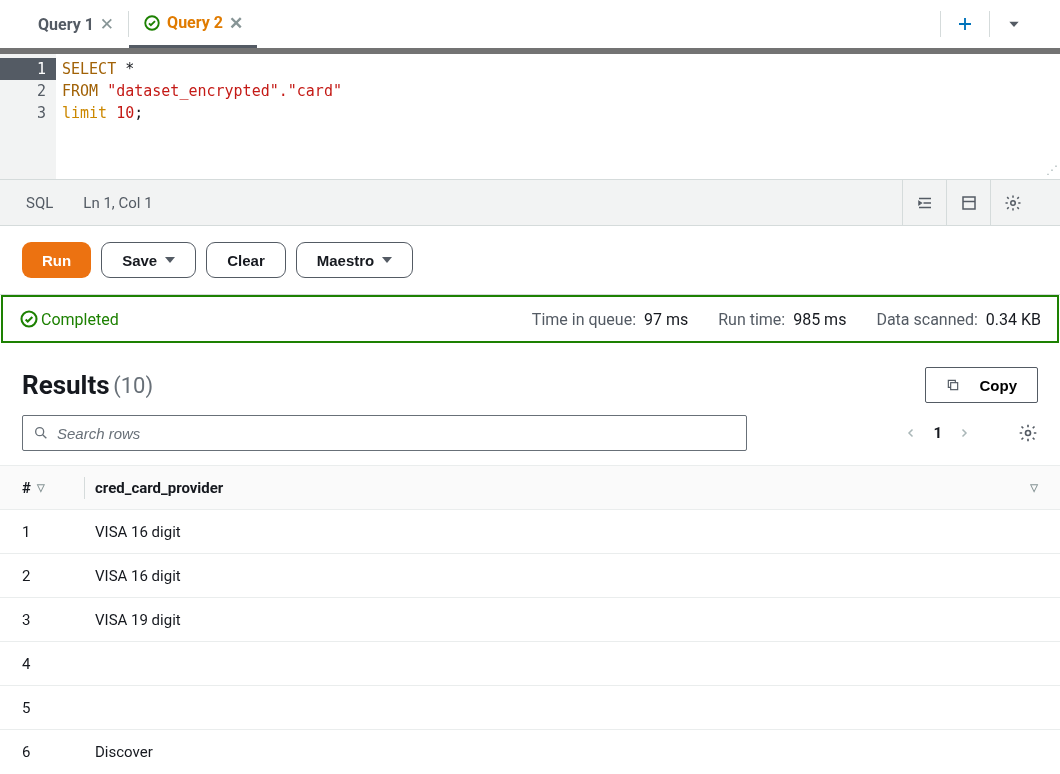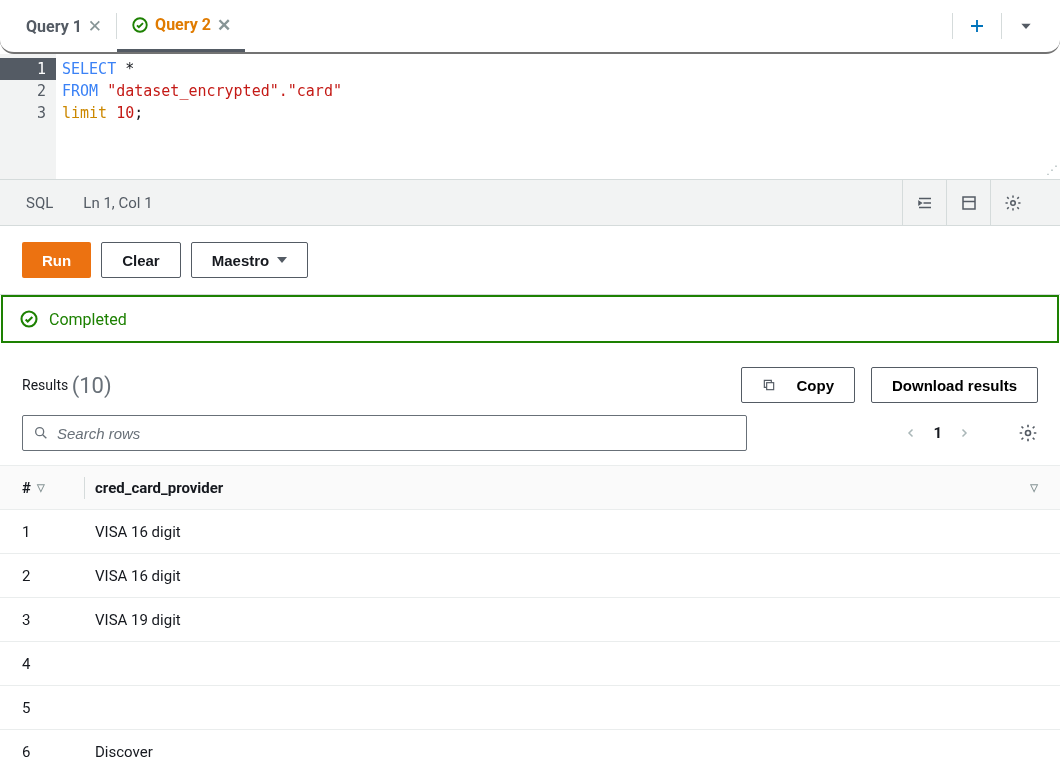--- a/index.html
+++ b/index.html
@@ -1,62 +1,62 @@
 <!DOCTYPE html>
 <html><head>
 <meta charset="utf-8">
 <style>
 * { box-sizing: border-box; margin: 0; padding: 0; }
 body { font-family: -apple-system, BlinkMacSystemFont, "Segoe UI", Roboto, sans-serif; font-size: 14px; color: #16191f; background: #fff; width: 1060px; height: 774px; overflow: hidden; }
 
 
-.tab-bar { display: flex; align-items: center; border-bottom: 2px solid #737373; height: 54px; padding: 0 12px; border-radius: 14px; }
+.tab-bar { display: flex; align-items: center; border-bottom: 6px solid #737373; height: 54px; padding: 0 24px; }
 .tab { display: flex; align-items: center; gap: 6px; padding: 0 14px; height: 100%; cursor: pointer; }
 .tab.active { border-bottom: 3px solid #545b64; color: #e07b00; font-weight: 700; }
 .tab.active .tab-label { color: #e07b00; }
 .tab .tab-label { font-size: 16px; font-weight: 700; color: #545b64; }
 .tab-close { color: #879596; font-size: 17px; }
 .tab-sep { width:1px; height:26px; background:#d5dbdb; }
 .tab-actions { margin-left: auto; display: flex; align-items: center; }
 .tab-action-btn { width: 44px; height: 40px; display: flex; align-items: center; justify-content: center; cursor: pointer; color: #0073bb; }
 .tab-action-sep { width:1px; height:26px; background:#d5dbdb; margin: 0 2px; }
 
 
 .editor-wrap { display: flex; border-bottom: 1px solid #d5dbdb; position: relative; }
 .gutter { width: 56px; background: #f2f3f3; text-align: right; padding: 4px 0; }
 .gutter .ln { font-family: ui-monospace, Menlo, Consolas, monospace; font-size: 15px; color: #545b64; padding: 0 10px; line-height: 22px; }
 .gutter .ln.current { background: #545b64; color: #fff; }
 .code { flex: 1; padding: 4px 6px; font-family: ui-monospace, Menlo, Consolas, monospace; font-size: 15px; line-height: 22px; white-space: pre; }
-.kw { color: #3b82f6; }
+.kw { color: #a16207; }
 .str { color: #c41a16; }
 .kw2 { color: #c80; }
 .num { color: #c41a16; }
 .editor-resize { position:absolute; right:2px; bottom:2px; color:#aab7b8; font-size:12px; pointer-events:none; }
 
 
 .editor-status { display: flex; align-items: center; height: 46px; background: #f2f3f3; border-bottom: 1px solid #d5dbdb; padding: 0 26px; color: #545b64; font-size: 15px; }
 .editor-status .spacer { flex: 1; }
 .status-icon { width: 44px; height: 46px; display: flex; align-items: center; justify-content: center; cursor: pointer; border-left: 1px solid #d5dbdb; }
 
 
 .toolbar { display: flex; gap: 10px; padding: 16px 22px; border-bottom: 1px solid #d5dbdb; }
-.btn { display: inline-flex; align-items: center; gap: 8px; padding: 8px 20px; border: 1px solid #545b64; background: #fff; font-weight: 700; font-size: 15px; color: #16191f; cursor: pointer; border-radius: 2px; height: 36px; }
+.btn { display: inline-flex; align-items: center; gap: 8px; padding: 8px 20px; border: 1px solid #545b64; background: #fff; font-weight: 700; font-size: 15px; color: #16191f; cursor: pointer; border-radius: 9px; height: 36px; }
 .btn.primary { background: #ec7211; color: #fff; border: none; }
 .btn.caret::after { content:''; display:inline-block; border-left:5px solid transparent; border-right:5px solid transparent; border-top:6px solid #545b64; }
 
 
-.banner { display: flex; align-items: center; gap: 10px; border: 2px solid #1d8102; padding: 12px 16px; margin: 0 1px; color: #16191f; }
+.banner { display: flex; align-items: center; gap: 2px; border: 2px solid #1d8102; padding: 12px 16px; margin: 0 1px; color: #16191f; }
 .banner .ok-icon { color:#1d8102; }
 .banner .completed-text { color:#1d8102; font-size: 16px; }
 .banner .metrics { margin-left: auto; display: flex; gap: 30px; font-size: 16px; color:#545b64; }
 .banner .metrics b { font-weight: 400; color:#16191f; }
 
 
 .results-hdr { display: flex; align-items: center; padding: 24px 22px 12px 22px; }
-.results-title { font-size: 14px; font-weight: 400; }
+.results-title { font-size: 26px; font-weight: 700; }
 .results-count { font-size: 22px; color: #687078; font-weight: 400; }
 .results-hdr .actions { margin-left: auto; display: flex; gap: 16px; }
 .btn-outline { display:inline-flex; align-items:center; gap:20px; padding: 8px 20px; border: 1px solid #545b64; background:#fff; font-weight: 700; font-size: 15px; cursor: pointer; border-radius: 2px; height: 36px; }
 
 
 .search-row { display: flex; align-items: center; padding: 0 22px 14px 22px; gap: 15px; }
 .search-box { flex: 0 0 725px; display: flex; align-items: center; border: 1px solid #687078; border-radius: 2px; height: 36px; padding: 0 10px; color: #687078; }
 .search-box input { border: none; outline: none; flex: 1; font-size: 15px; color:#16191f; background:transparent; }
 .search-box input::placeholder { color:#687078; font-style: italic; }
 .paginator { margin-left: auto; display: flex; align-items: center; gap: 16px; font-size: 15px; }
@@ -143,53 +143,58 @@
         <circle cx="12" cy="12" r="3"></circle>
         <path d="M12 2v3M12 19v3M4.2 4.2l2.1 2.1M17.7 17.7l2.1 2.1M2 12h3M19 12h3M4.2 19.8l2.1-2.1M17.7 6.3l2.1-2.1"></path>
       </svg>
   </div>
 </div>
 
 <div class="toolbar">
   <button class="btn primary">
       <span>Run</span>
     </button>
+  <button class="btn caret">
+      <span>Save</span>
+    </button>
   <button class="btn">
       <span>Clear</span>
     </button>
   <button class="btn caret">
       <span>Maestro</span>
     </button>
 </div>
 
 <div class="banner">
   <span class="ok-icon">
     <svg width="20" height="20" viewBox="0 0 24 24" fill="none" stroke="#1d8102" stroke-width="2.5">
         <circle cx="12" cy="12" r="9"></circle>
         <path d="M8 12.5l2.5 2.5L16 9.5"></path>
       </svg>
   </span>
   <span class="completed-text">Completed</span>
+  <div class="metrics">
+    <span><span>Time in queue:</span>&nbsp;&nbsp;<b>97 ms</b></span>
+    <span><span>Run time:</span>&nbsp;&nbsp;<b>985 ms</b></span>
+    <span><span>Data scanned:</span>&nbsp;&nbsp;<b>0.34 KB</b></span>
+  </div>
 </div>
 
 <div class="results-hdr">
   <span class="results-title">Results</span>
   <span>&nbsp;</span>
   <span class="results-count">(10)</span>
   <div class="actions">
     <button class="btn-outline">
       <svg width="14" height="14" viewBox="0 0 24 24" fill="none" stroke="#545b64" stroke-width="2">
           <rect x="8" y="8" width="12" height="12"></rect>
           <path d="M16 8V4H4v12h4"></path>
         </svg>
       <span>Copy</span>
     </button>
-    <button class="btn-outline">
-        <span>Download results</span>
-      </button>
   </div>
 </div>
 
 <div class="search-row">
   <div class="search-box">
     <svg width="16" height="16" viewBox="0 0 24 24" fill="none" stroke="#687078" stroke-width="2">
         <circle cx="10" cy="10" r="6"></circle>
         <path d="M20 20l-5.5-5.5"></path>
       </svg>
     <span style="width:8px;"></span>

